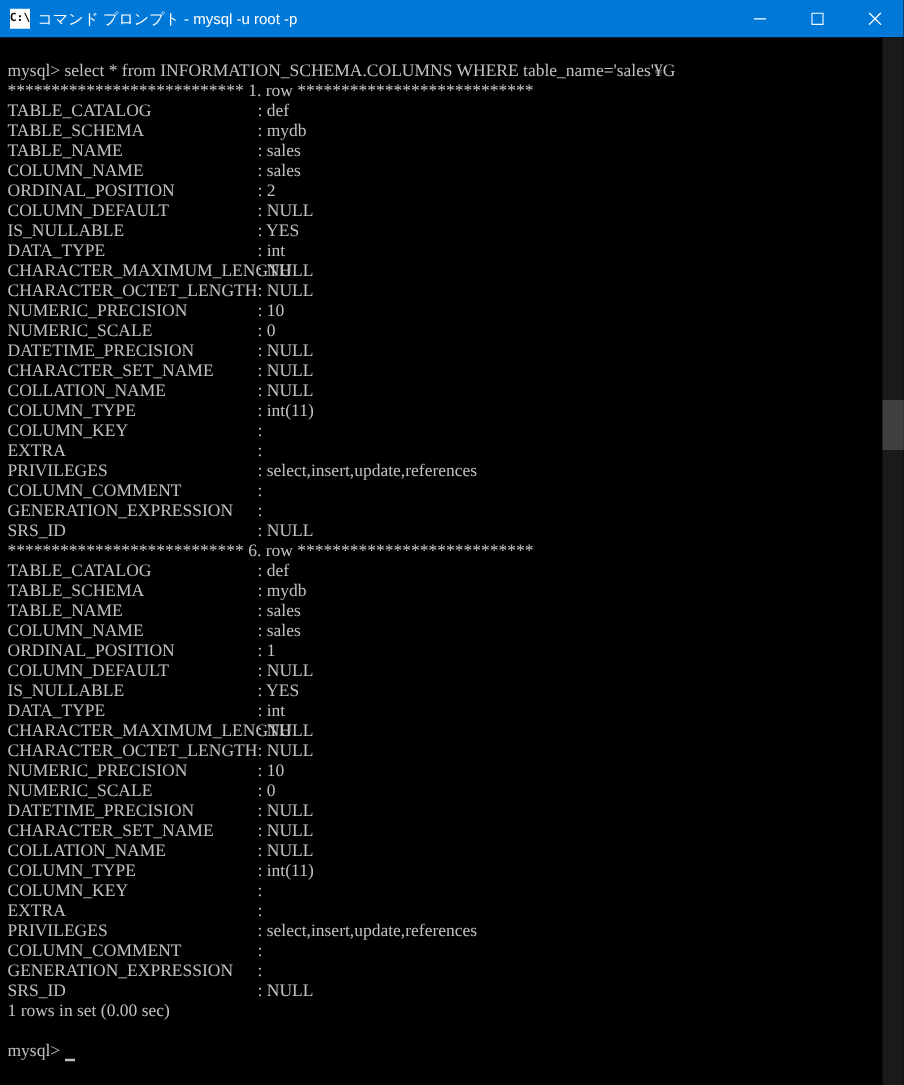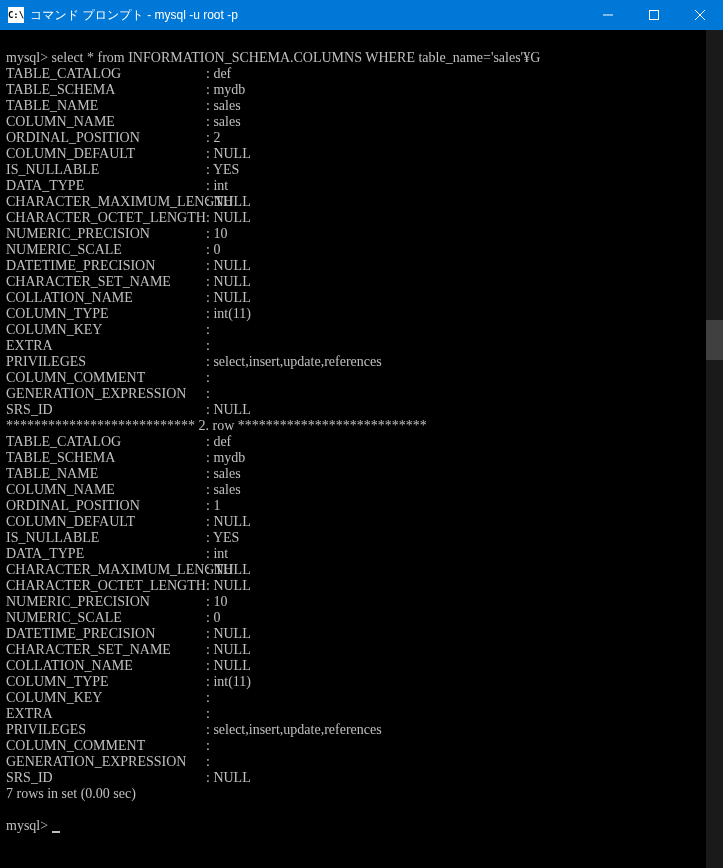--- a/index.html
+++ b/index.html
@@ -134,21 +134,21 @@
         <svg viewBox="0 0 10 10">
             <line x1="0" y1="0" x2="10" y2="10" stroke="#fff" stroke-width="1"></line>
             <line x1="10" y1="0" x2="0" y2="10" stroke="#fff" stroke-width="1"></line>
           </svg>
       </div>
     </div>
   </div>
 
   <div class="terminal"><span></span>
 <span>mysql&gt; select * from INFORMATION_SCHEMA.COLUMNS WHERE table_name='sales'¥G</span>
-<span><span class="indent-label">TABLE_CATALOG</span>: <span>def</span></span>
+<span class="sep-line">*************************** 1. row ***************************</span><span><span class="indent-label">TABLE_CATALOG</span>: <span>def</span></span>
 <span><span class="indent-label">TABLE_SCHEMA</span>: <span>mydb</span></span>
 <span><span class="indent-label">TABLE_NAME</span>: <span>sales</span></span>
 <span><span class="indent-label">COLUMN_NAME</span>: <span>sales</span></span>
 <span><span class="indent-label">ORDINAL_POSITION</span>: <span>2</span></span>
 <span><span class="indent-label">COLUMN_DEFAULT</span>: <span>NULL</span></span>
 <span><span class="indent-label">IS_NULLABLE</span>: <span>YES</span></span>
 <span><span class="indent-label">DATA_TYPE</span>: <span>int</span></span>
 <span><span class="indent-label">CHARACTER_MAXIMUM_LENGTH</span>: <span>NULL</span></span>
 <span><span class="indent-label">CHARACTER_OCTET_LENGTH</span>: <span>NULL</span></span>
 <span><span class="indent-label">NUMERIC_PRECISION</span>: <span>10</span></span>
@@ -156,21 +156,21 @@
 <span><span class="indent-label">DATETIME_PRECISION</span>: <span>NULL</span></span>
 <span><span class="indent-label">CHARACTER_SET_NAME</span>: <span>NULL</span></span>
 <span><span class="indent-label">COLLATION_NAME</span>: <span>NULL</span></span>
 <span><span class="indent-label">COLUMN_TYPE</span>: <span>int(11)</span></span>
 <span><span class="indent-label">COLUMN_KEY</span>: <span></span></span>
 <span><span class="indent-label">EXTRA</span>: <span></span></span>
 <span><span class="indent-label">PRIVILEGES</span>: <span>select,insert,update,references</span></span>
 <span><span class="indent-label">COLUMN_COMMENT</span>: <span></span></span>
 <span><span class="indent-label">GENERATION_EXPRESSION</span>: <span></span></span>
 <span><span class="indent-label">SRS_ID</span>: <span>NULL</span></span>
-<span class="sep-line">*************************** 2. row ***************************</span><span><span class="indent-label">TABLE_CATALOG</span>: <span>def</span></span>
+<span class="sep-line">*************************** 6. row ***************************</span><span><span class="indent-label">TABLE_CATALOG</span>: <span>def</span></span>
 <span><span class="indent-label">TABLE_SCHEMA</span>: <span>mydb</span></span>
 <span><span class="indent-label">TABLE_NAME</span>: <span>sales</span></span>
 <span><span class="indent-label">COLUMN_NAME</span>: <span>sales</span></span>
 <span><span class="indent-label">ORDINAL_POSITION</span>: <span>1</span></span>
 <span><span class="indent-label">COLUMN_DEFAULT</span>: <span>NULL</span></span>
 <span><span class="indent-label">IS_NULLABLE</span>: <span>YES</span></span>
 <span><span class="indent-label">DATA_TYPE</span>: <span>int</span></span>
 <span><span class="indent-label">CHARACTER_MAXIMUM_LENGTH</span>: <span>NULL</span></span>
 <span><span class="indent-label">CHARACTER_OCTET_LENGTH</span>: <span>NULL</span></span>
 <span><span class="indent-label">NUMERIC_PRECISION</span>: <span>10</span></span>
@@ -178,20 +178,20 @@
 <span><span class="indent-label">DATETIME_PRECISION</span>: <span>NULL</span></span>
 <span><span class="indent-label">CHARACTER_SET_NAME</span>: <span>NULL</span></span>
 <span><span class="indent-label">COLLATION_NAME</span>: <span>NULL</span></span>
 <span><span class="indent-label">COLUMN_TYPE</span>: <span>int(11)</span></span>
 <span><span class="indent-label">COLUMN_KEY</span>: <span></span></span>
 <span><span class="indent-label">EXTRA</span>: <span></span></span>
 <span><span class="indent-label">PRIVILEGES</span>: <span>select,insert,update,references</span></span>
 <span><span class="indent-label">COLUMN_COMMENT</span>: <span></span></span>
 <span><span class="indent-label">GENERATION_EXPRESSION</span>: <span></span></span>
 <span><span class="indent-label">SRS_ID</span>: <span>NULL</span></span>
-<span>7 rows in set (0.00 sec)</span>
+<span>1 rows in set (0.00 sec)</span>
 
 <span>mysql&gt; </span><span class="cursor"></span></div>
 
   <div class="scrollbar">
     <div class="scroll-thumb"></div>
   </div>
 </div>
 
 </body></html>

